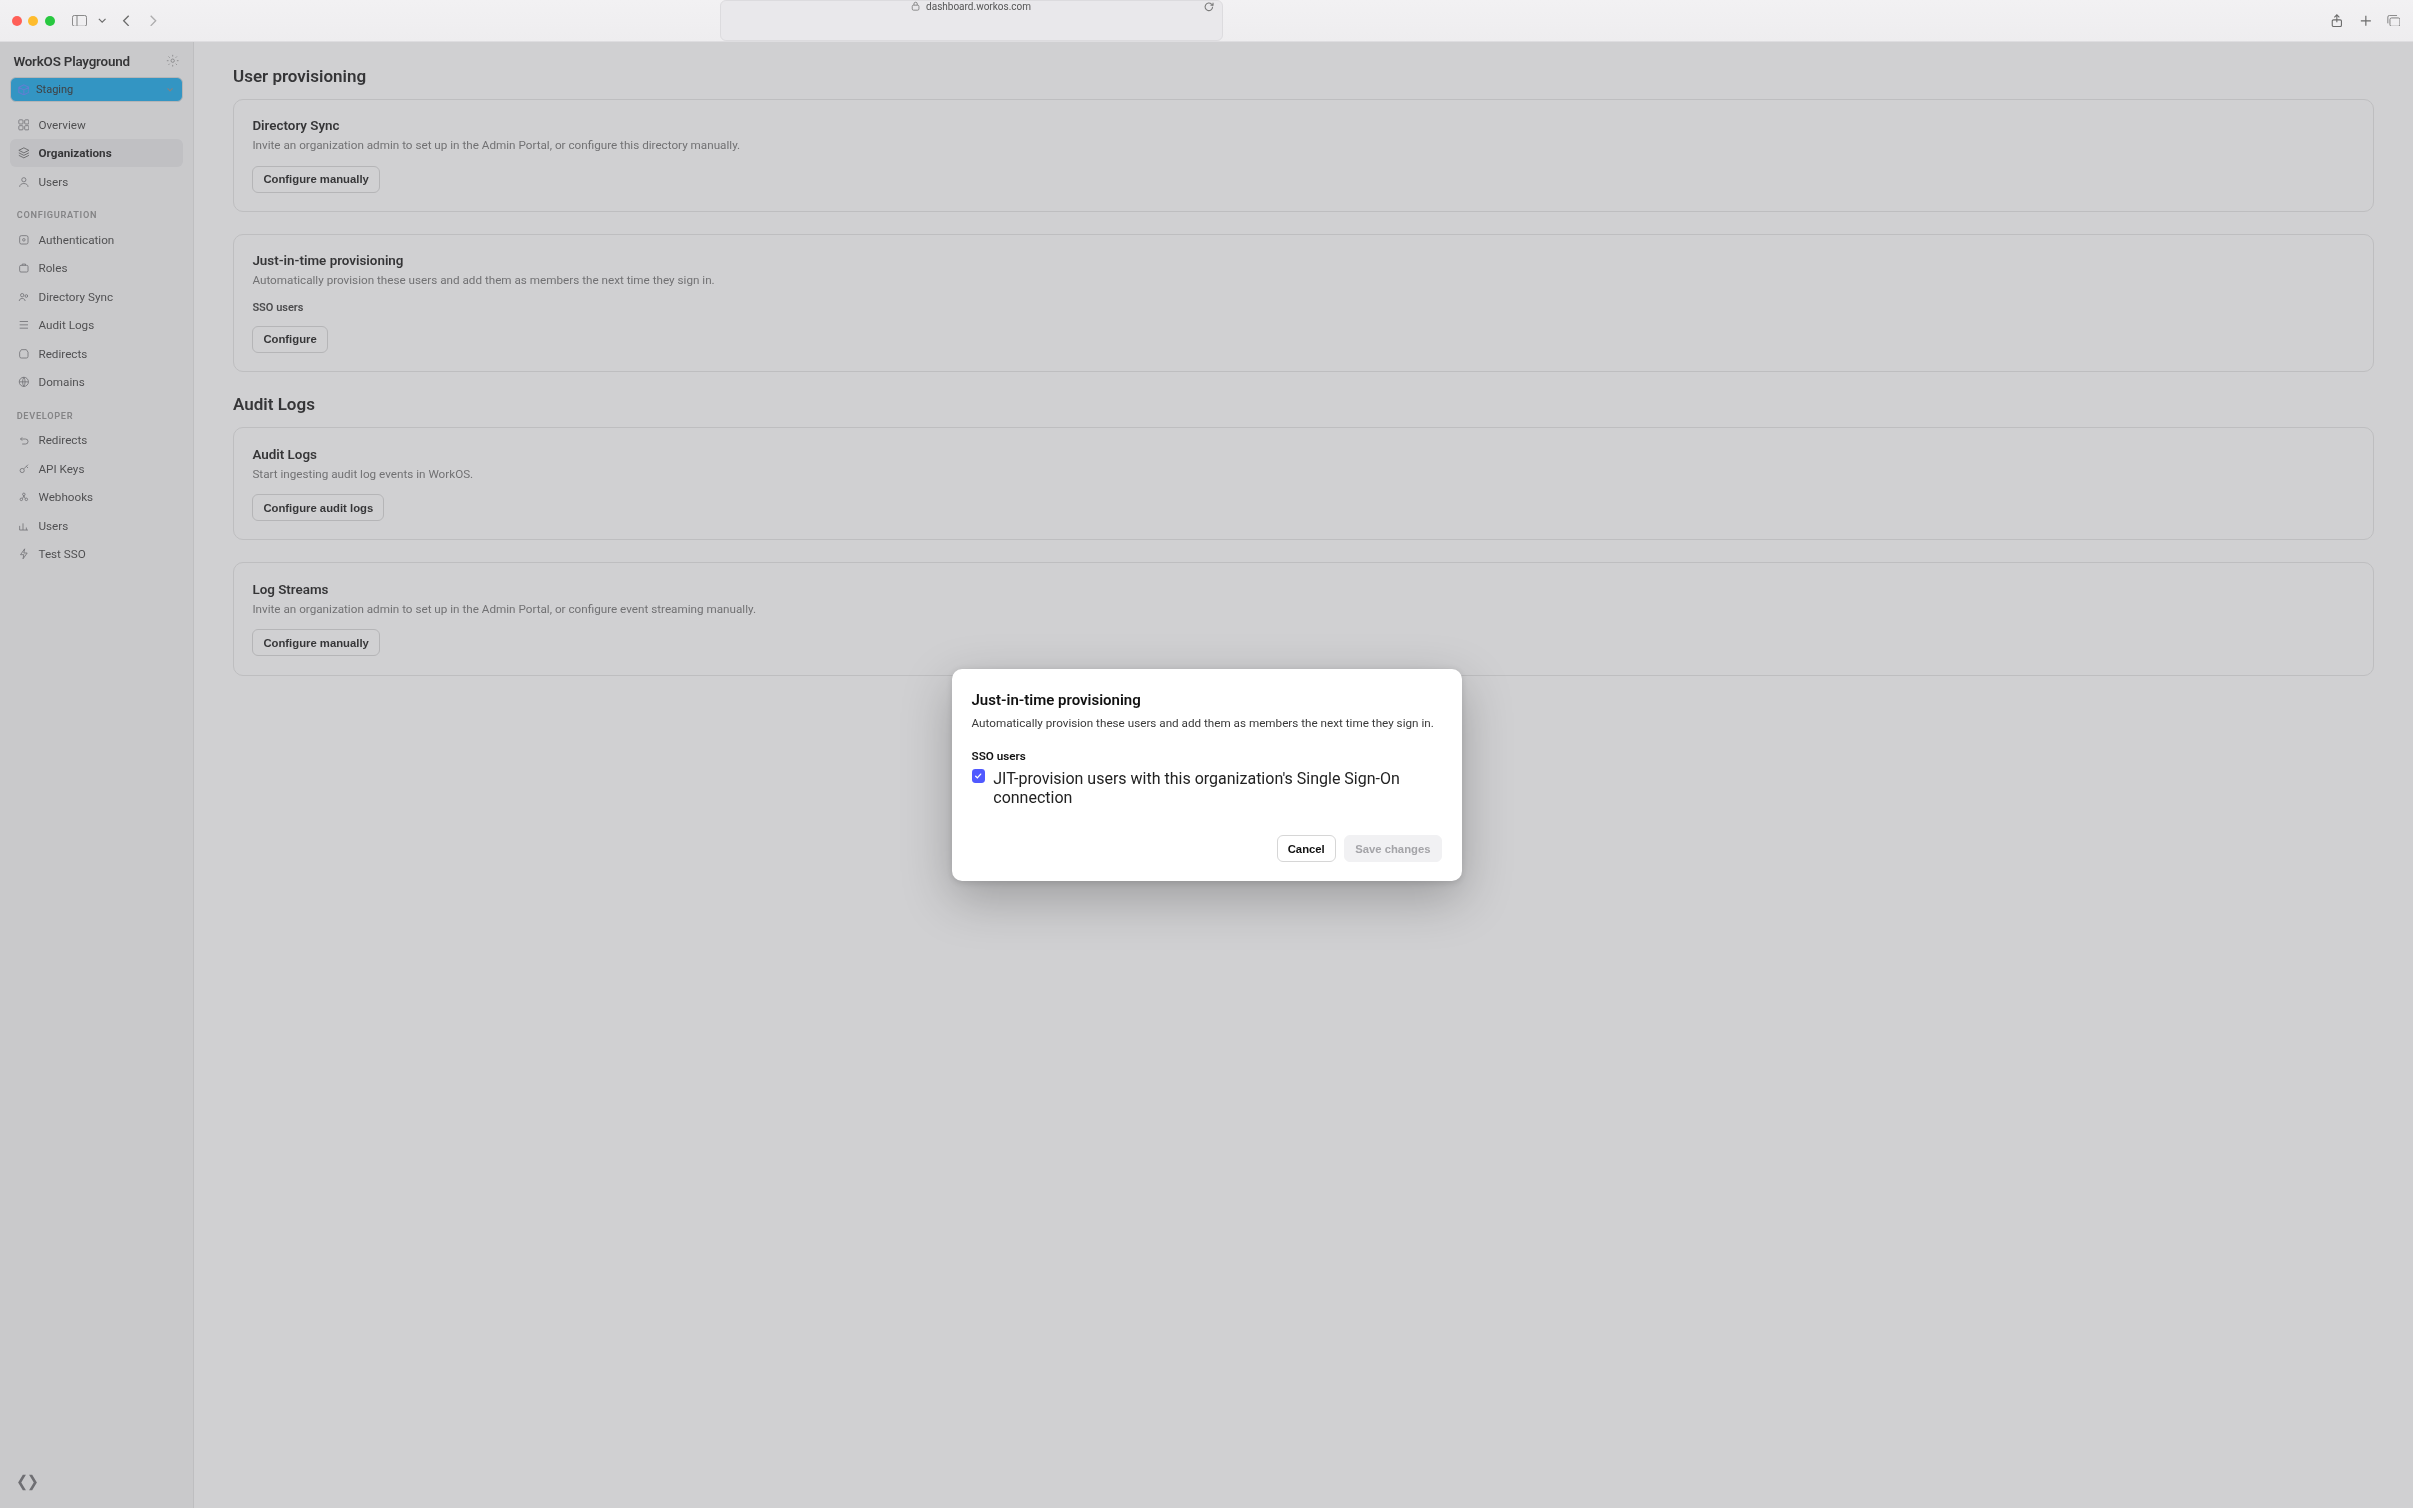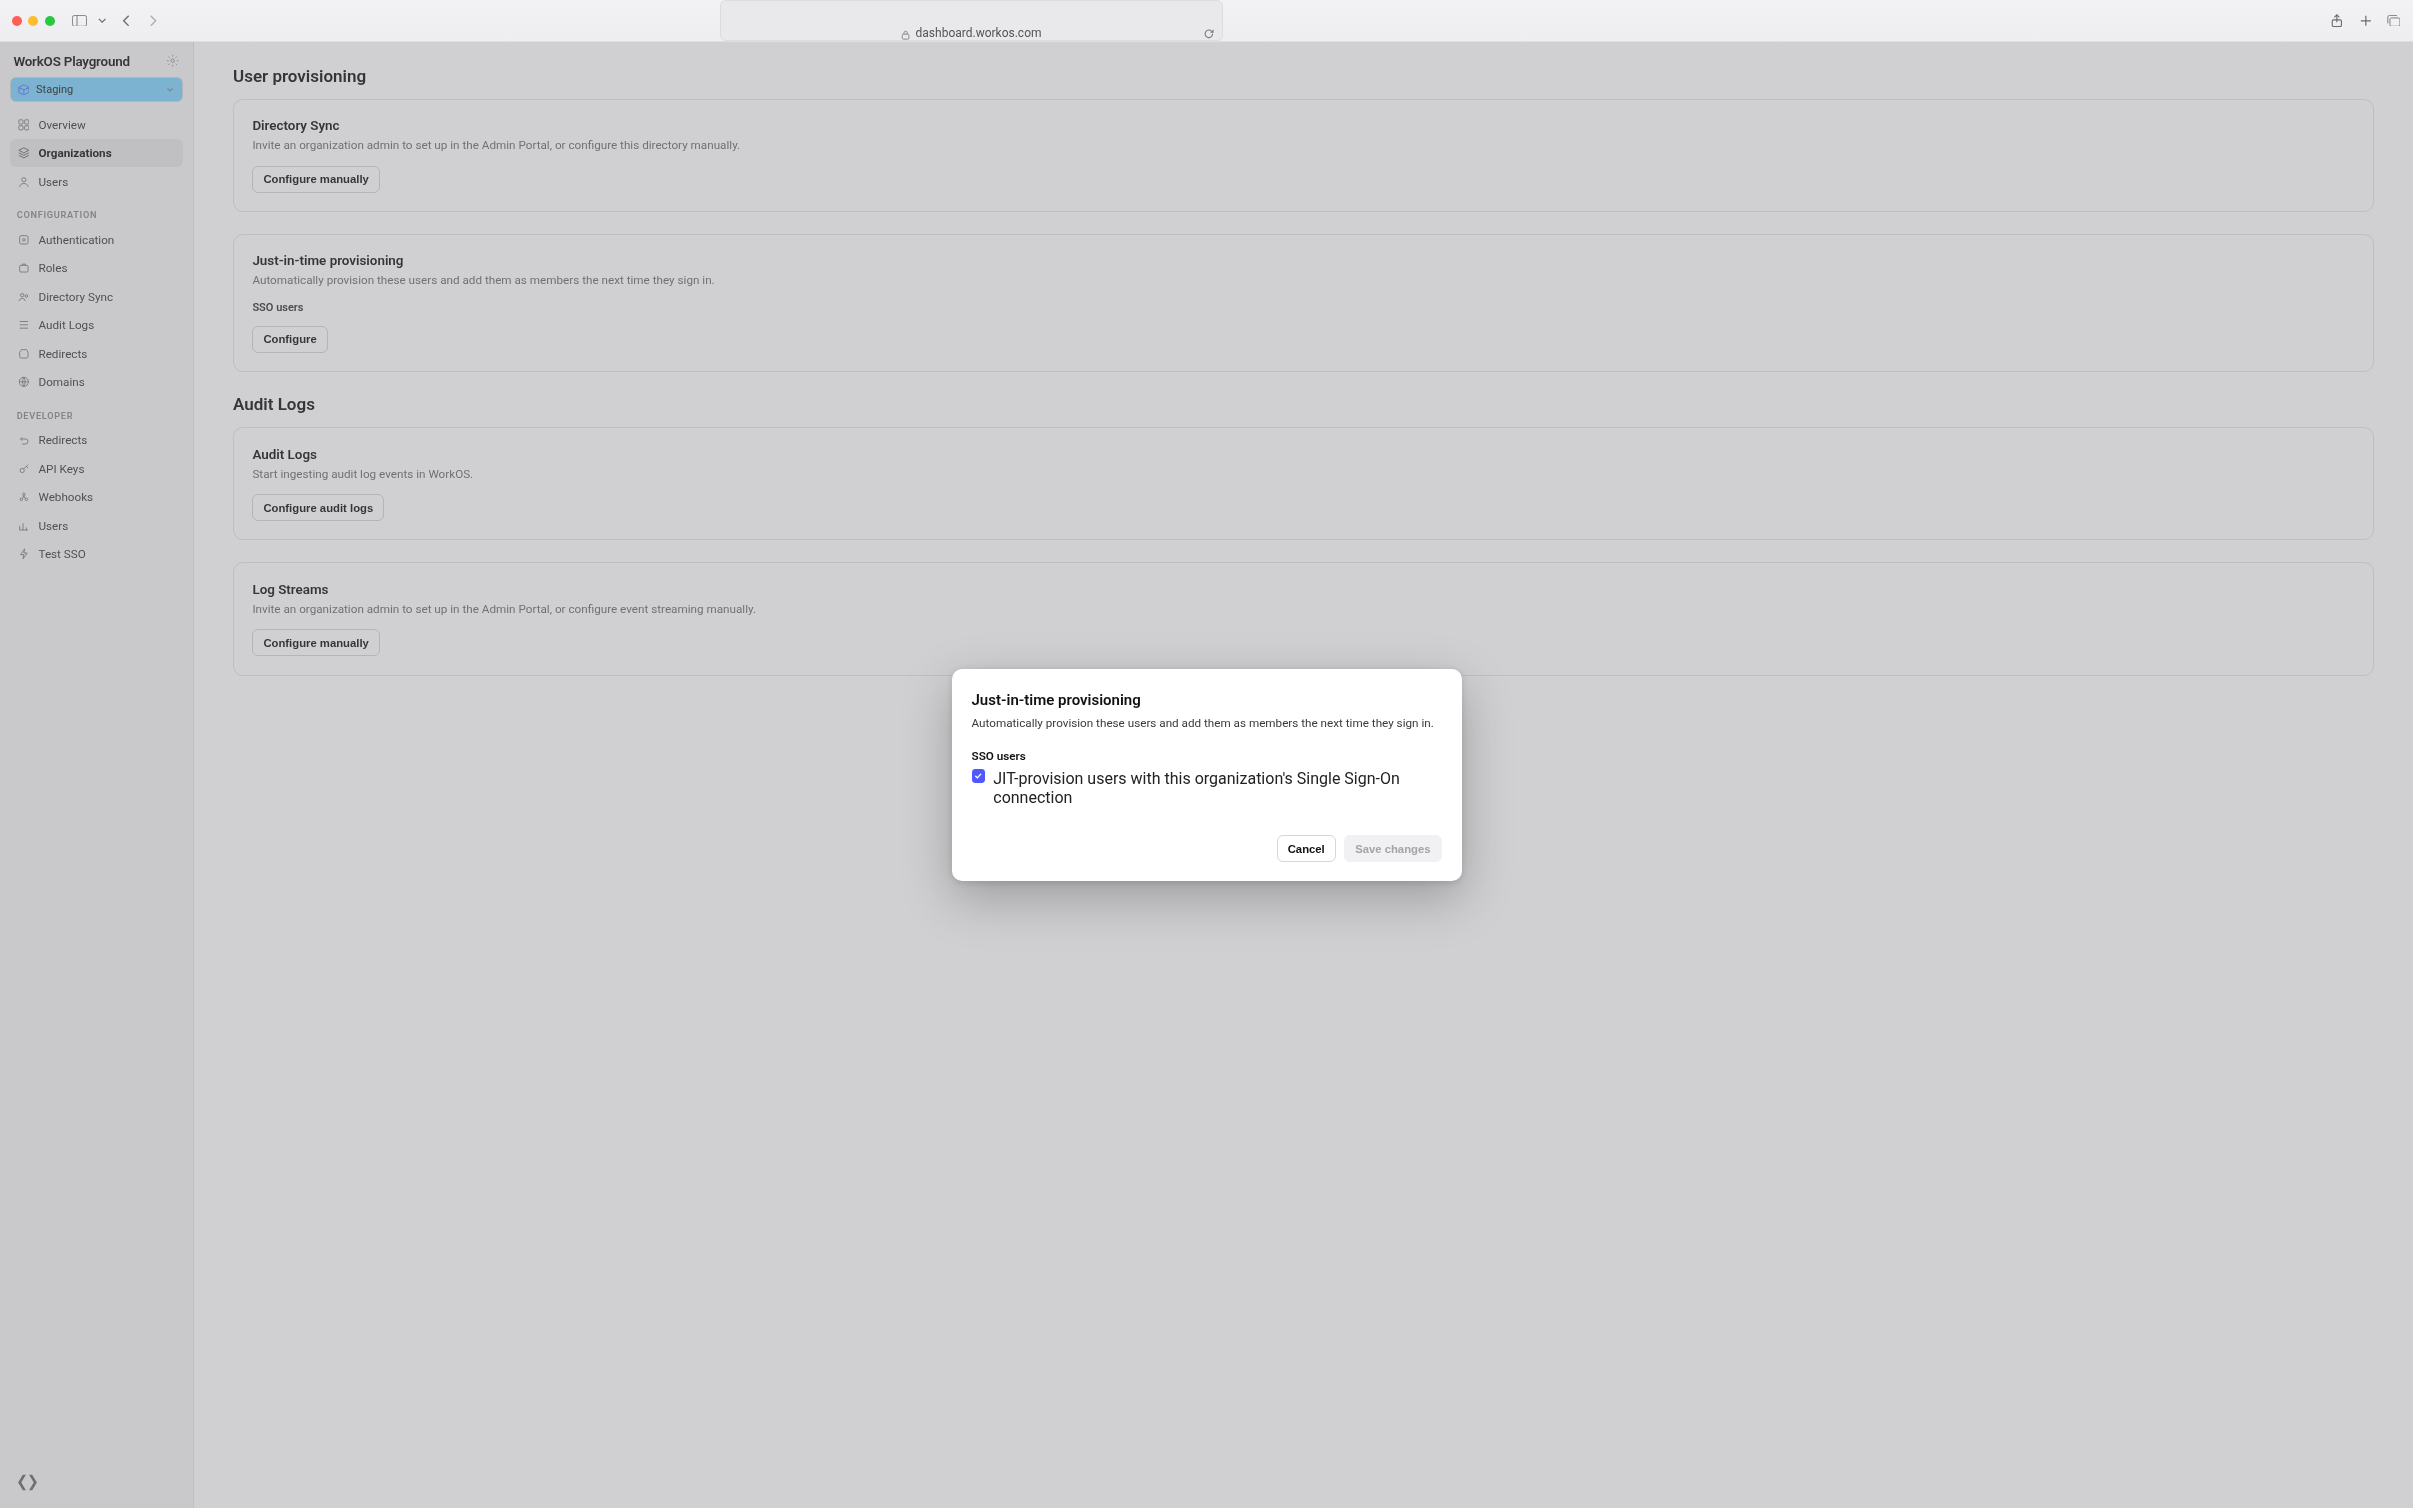--- a/index.html
+++ b/index.html
@@ -48,24 +48,24 @@
   .chrome-group{display:flex;align-items:center;gap:11.7px;}
   .urlbar{
     flex:1;
     max-width:503px;
     margin:0 auto;
     height:41px;
     background:var(--url-bg);
     border:0.8px solid #dcdbde;
     border-radius:5.9px;
     display:flex;
-    align-items:flex-end;
+    align-items:flex-start;
     justify-content:center;
     color:#555;
-    font-size:12px;
+    font-size:10px;
     position:relative;
   }
   .urlbar .lock{width:10px;height:10px;margin-right:5px;color:#7a7a7a;}
   .urlbar .refresh{position:absolute;right:6.7px;color:#7a7a7a;}
   .chrome-right{display:flex;gap:13.4px;margin-left:auto;}
 
   
   .app{display:flex;height:calc(100% - 42px);position:relative;}
   .sidebar{
     width:194px;
@@ -73,21 +73,21 @@
     border-right:0.8px solid var(--border);
     display:flex;
     flex-direction:column;
     padding:11.7px 10px 8.4px 10px;
   }
   .workspace-row{display:flex;align-items:center;justify-content:space-between;margin-bottom:8.4px;padding:0 3.4px;}
   .workspace-title{font-weight:600;font-size:13.4px;letter-spacing:-0.2px;}
   .gear{color:#8a8a8a;}
   .env-select{
     border:0.8px solid #d6d6d6;
-    background:#7dd3fc;
+    background:#0ea5e9;
     border-radius:5.9px;
     height:25px;
     display:flex;align-items:center;
     padding:0 6.7px;
     gap:6.7px;
     font-size:11px;
     color:#222;
     cursor:pointer;
     margin-bottom:8.4px;
   }

